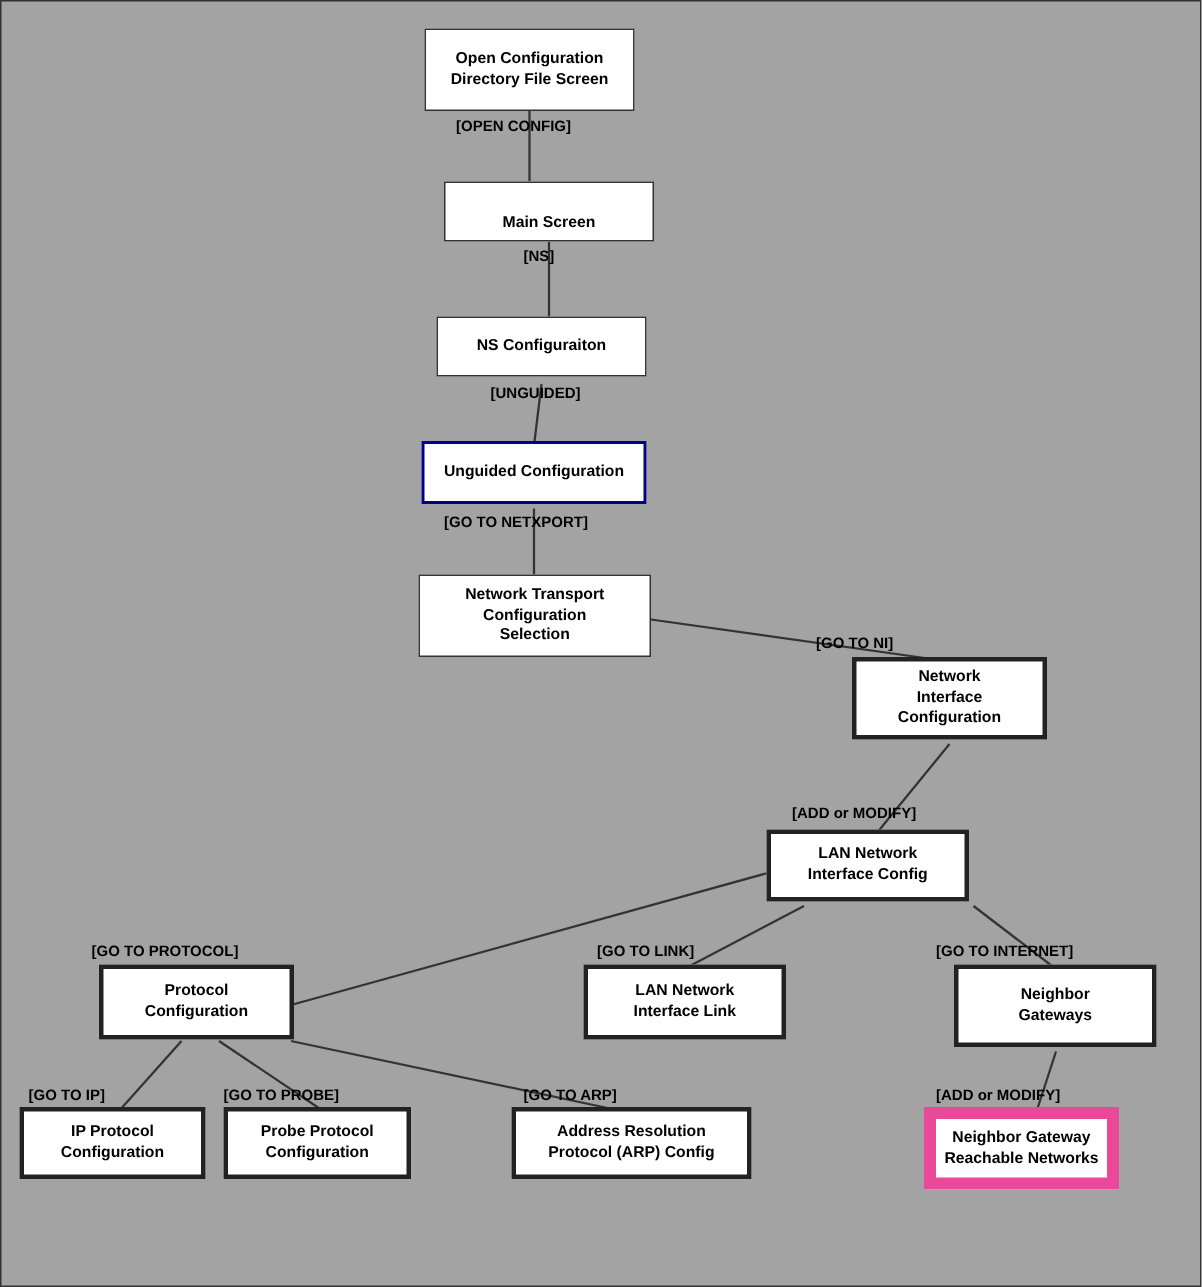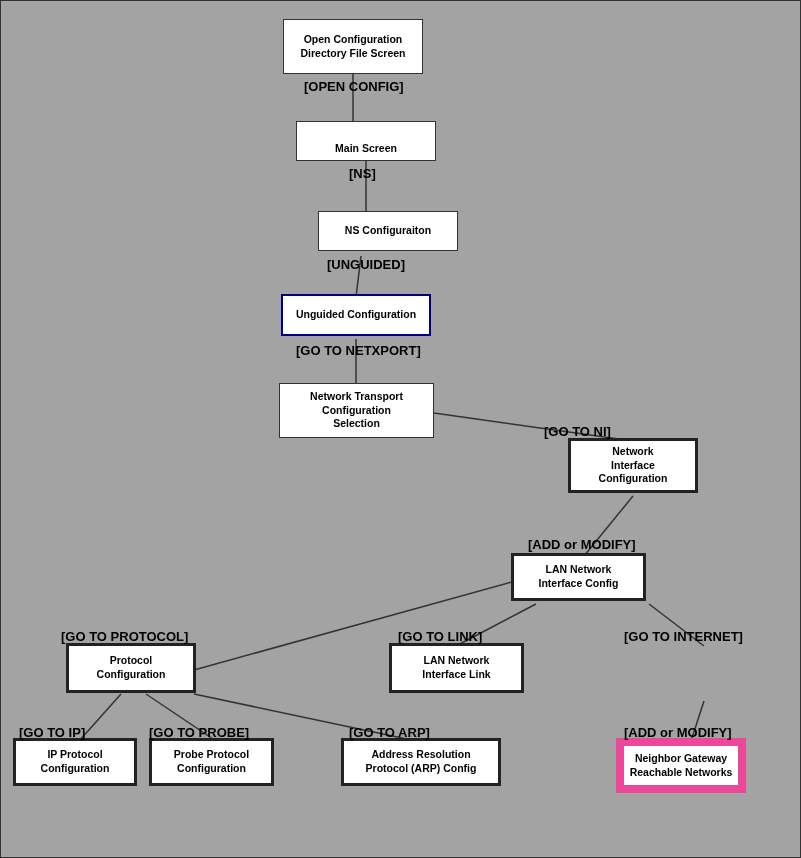--- a/index.html
+++ b/index.html
@@ -33,21 +33,21 @@
       padding: 4px;
     }
     .box.thick {
       border: 3px solid #222;
     }
     .box.blue-border {
       border: 2px solid #00008b;
     }
     .label {
       position: absolute;
-      font-size: 13px;
+      font-size: 10px;
       font-weight: bold;
       text-align: center;
     }
     .note {
       position: absolute;
       font-size: 10px;
       text-align: left;
       line-height: 1.4;
       font-style: italic;
     }
@@ -100,21 +100,21 @@
   <div class="box" style="left:282px;top:18px;width:140px;height:55px;">
     <span>Open Configuration
 Directory File
 Screen</span>
   </div>
 
   <div class="box" style="left:295px;top:120px;width:140px;height:40px;align-items:flex-end;">
     <span>Main Screen</span>
   </div>
 
-  <div class="box" style="left:290px;top:210px;width:140px;height:40px;margin-left:27px;">
+  <div class="box" style="left:290px;top:210px;width:140px;height:40px;">
     <span>NS Configuraiton</span>
   </div>
 
   <div class="box blue-border" style="left:280px;top:293px;width:150px;height:42px;border:2px solid #00008b;">
     <span>Unguided Configuration</span>
   </div>
 
   <div class="box" style="left:278px;top:382px;width:155px;height:55px;">
     <span>Network Transport<br>Configuration<br>Selection</span>
   </div>
@@ -128,20 +128,23 @@
   </div>
 
   <div class="box thick" style="left:65px;top:642px;width:130px;height:50px;border:3px solid #222;">
     <span>Protocol<br>Configuration</span>
   </div>
 
   <div class="box thick" style="left:388px;top:642px;width:135px;height:50px;border:3px solid #222;">
     <span>LAN Network<br>Interface Link</span>
   </div>
 
+  <div class="box thick" style="left:635px;top:642px;width:135px;height:55px;border:3px solid #222;">
+    <span>Neighbor<br>Gateways</span>
+  </div>
 
   <div class="box thick" style="left:12px;top:737px;width:124px;height:48px;border:3px solid #222;">
     <span>IP Protocol<br>Configuration</span>
   </div>
 
   <div class="box thick" style="left:148px;top:737px;width:125px;height:48px;border:3px solid #222;">
     <span>Probe Protocol<br>Configuration</span>
   </div>
 
   <div class="box thick" style="left:340px;top:737px;width:160px;height:48px;border:3px solid #222;">

